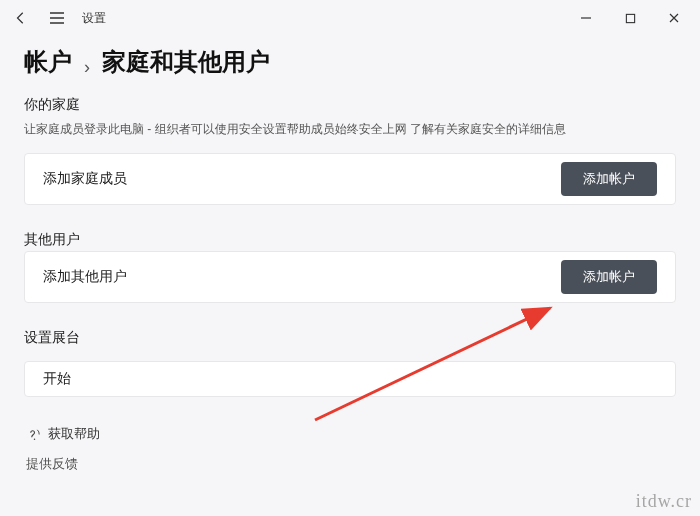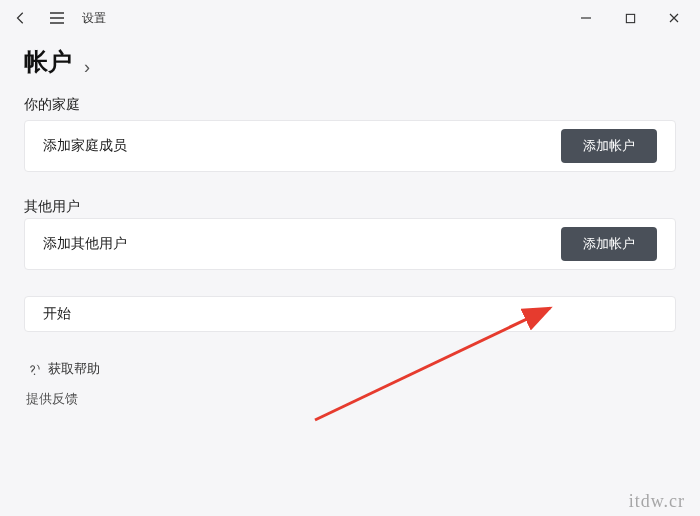--- a/index.html
+++ b/index.html
@@ -71,21 +71,21 @@
   .help-icon { width:16px; height:16px; display:flex; align-items:center; justify-content:center; color:#444; }
 
   .arrow-annotation {
     position: absolute;
     left: 310px;
     top: 290px;
     pointer-events: none;
   }
   .watermark {
     position: absolute;
-    right: 15px; bottom: 4px;
+    right: 8px; bottom: 4px;
     font-size: 18px;
     font-family: Georgia, serif;
     color: rgba(100,100,100,0.55);
     letter-spacing: 1px;
   }
 </style>
 </head>
 <body>
 
 <div class="titlebar">
@@ -119,39 +119,44 @@
         </svg>
     </div>
   </div>
 </div>
 
 <div class="content">
 
   <div class="breadcrumb">
     <span class="breadcrumb-link">帐户</span>
     <span class="breadcrumb-sep">›</span>
+    <span class="breadcrumb-current">家庭和其他用户</span>
   </div>
 
   <div>
     <div class="section-title">你的家庭</div>
+    <div class="section-desc">
+      <span>让家庭成员登录此电脑 - 组织者可以使用安全设置帮助成员始终安全上网  </span><span class="desc-link">了解有关家庭安全的详细信息</span>
+    </div>
     <div class="card">
       <span class="card-label">添加家庭成员</span>
       <button class="btn-dark">添加帐户</button>
     </div>
   </div>
 
   <div>
     <div class="section-title" style="margin-bottom:2px;">其他用户</div>
     <div class="card">
       <span class="card-label">添加其他用户</span>
       <button class="btn-dark">添加帐户</button>
     </div>
   </div>
 
   <div>
+    <div class="section-title" style="margin-bottom:14px;">设置展台</div>
     <div class="card" style="margin-bottom:22px;">
       <span class="card-label">开始</span>
     </div>
   </div>
 
   <div class="help-row">
     <span class="help-icon">
       <svg width="15" height="15" viewBox="0 0 16 16">
           <path d="M5 11c0-3 3-3 3-5a2 2 0 0 0-4 0" stroke="#444" stroke-width="1.2" fill="none"></path>
           <circle cx="8" cy="13" r="0.8" fill="#444"></circle>

